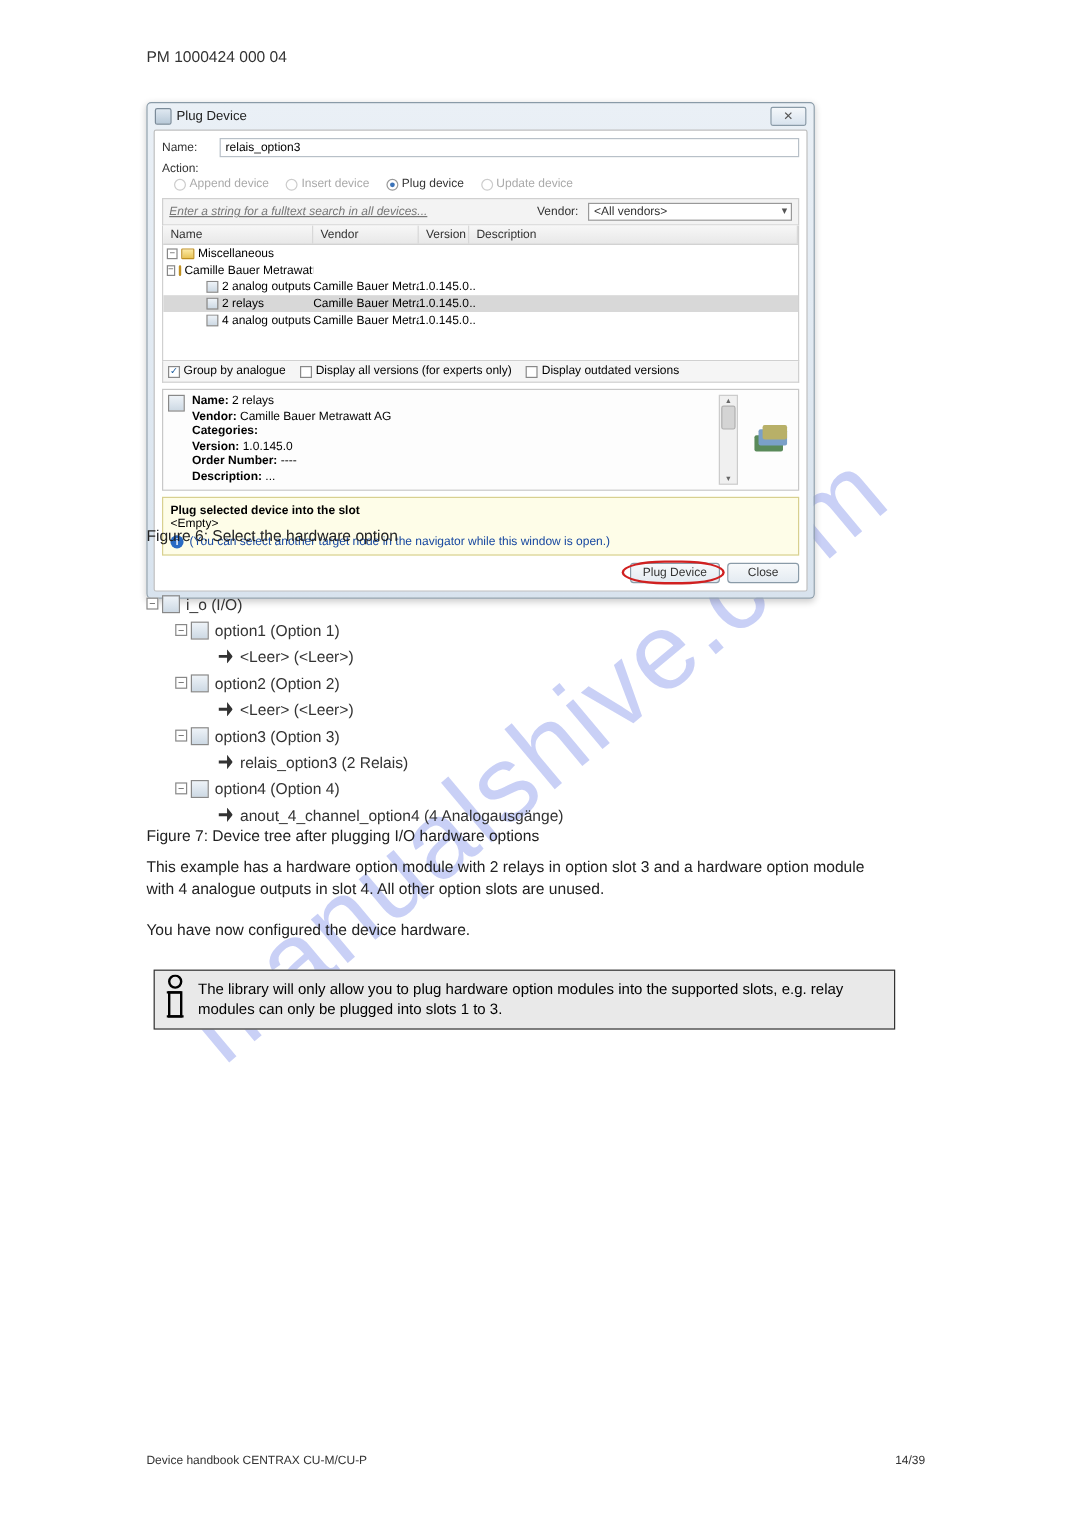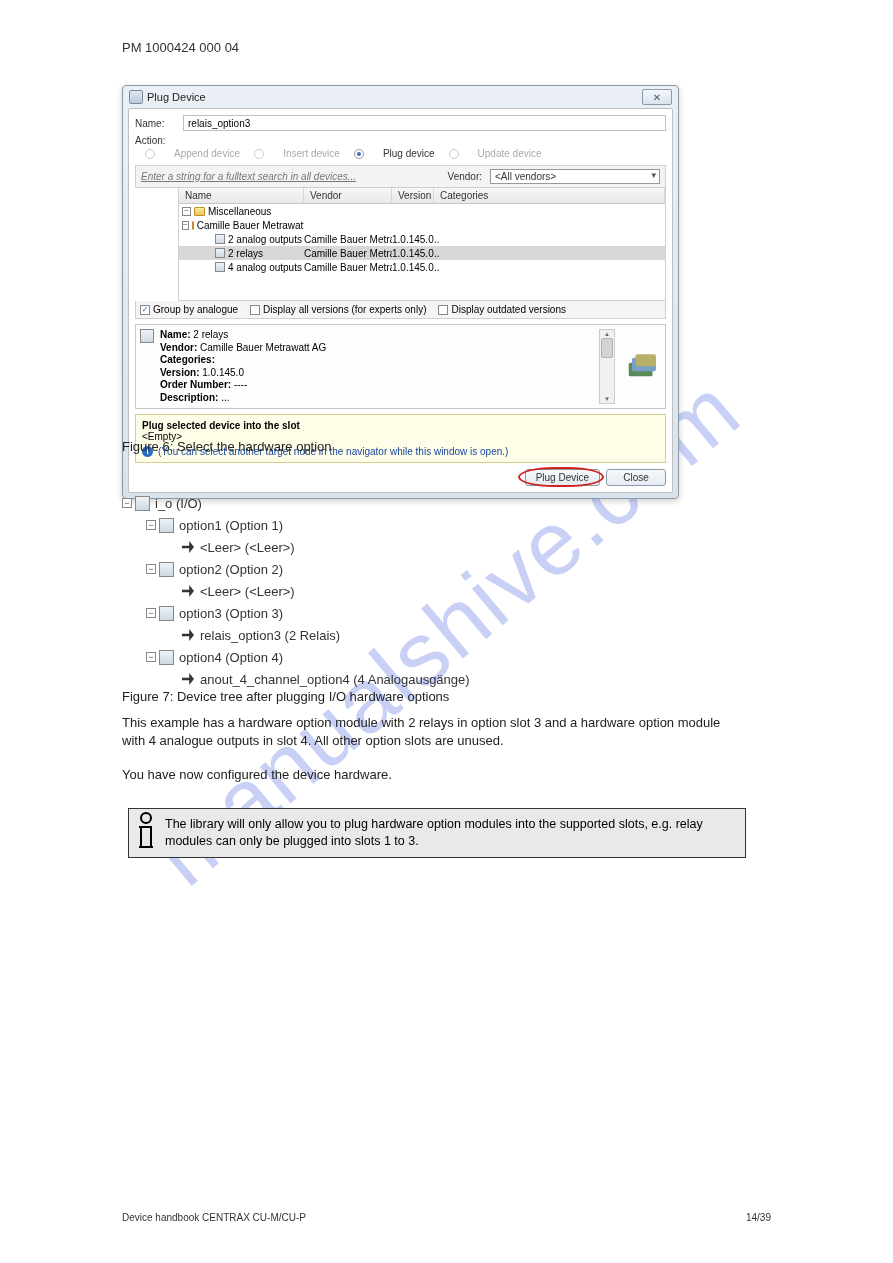--- a/index.html
+++ b/index.html
@@ -17,34 +17,34 @@
   .titlebar-icon { width: 14px; height: 14px; background: linear-gradient(#dfe8f1,#b8c9d8); border: 1px solid #7a8a98; border-radius: 2px; }
   .titlebar-title { font-size: 11px; color: #222; }
   .close-btn { width: 30px; height: 16px; background: linear-gradient(#f4f7fa,#d8e3ee); border: 1px solid #8a9ba8; border-radius: 2px; display: flex; align-items: center; justify-content: center; font-size: 10px; color: #555; cursor: pointer; }
   .dialog-body { background: #fff; margin: 0 5px 5px 5px; border: 1px solid #c0c0c0; border-radius: 2px; padding: 6px; }
   
   .field-row { display: flex; align-items: center; margin-bottom: 4px; }
   .field-label { width: 48px; font-size: 10px; color: #333; }
   .text-input { flex: 1; border: 1px solid #b8c0c8; height: 16px; padding: 0 4px; font-size: 10px; background: #fff; }
   .action-lbl { font-size: 10px; color: #333; margin-bottom: 2px; }
   .radio-row { display: flex; gap: 14px; padding-left: 10px; font-size: 10px; color: #aaa; margin-bottom: 6px; }
-  .radio-opt { display: flex; align-items: center; gap: 19px; }
+  .radio-opt { display: flex; align-items: center; gap: 3px; }
   .radio-opt.enabled { color: #333; }
   .radio { width: 10px; height: 10px; border: 1px solid #999; border-radius: 50%; display: inline-flex; align-items: center; justify-content: center; }
   .radio.disabled { border-color: #ccc; }
   .radio-dot { width: 4px; height: 4px; background: #3a72b8; border-radius: 50%; }
   
   .search-row { background: #f3f3f3; border: 1px solid #d0d0d0; padding: 3px 5px; display: flex; align-items: center; gap: 8px; font-size: 10px; color: #777; }
   .search-ph { flex: 1; font-style: italic; text-decoration: underline; }
   .vendor-lbl { color: #333; }
   .combo { border: 1px solid #999; background: #fff; padding: 1px 18px 1px 4px; position: relative; min-width: 170px; color: #333; }
   .combo::after { content: "▾"; position: absolute; right: 3px; top: 0; font-size: 9px; color: #555; }
   
   
-  .grid { border: 1px solid #d0d0d0; border-top: none; background: #fff; margin-left: 43px; }
+  .grid { border: 1px solid #d0d0d0; border-top: none; background: #fff; }
   .grid-header { display: flex; background: linear-gradient(#f7f7f7,#e8e8e8); border-bottom: 1px solid #c8c8c8; font-size: 10px; color: #333; }
   .gh { padding: 2px 6px; border-right: 1px solid #d8d8d8; }
   .gh-name { width: 125px; }
   .gh-vendor { width: 88px; }
   .gh-version { width: 42px; }
   .gh-desc { flex: 1; }
   .grid-body { height: 96px; overflow: hidden; font-size: 10px; }
   .tree-row { display: flex; align-items: center; height: 14px; }
   .tree-row.sel { background: #d8d8d8; }
   .exp { width: 9px; height: 9px; border: 1px solid #888; margin: 0 3px; display: inline-flex; align-items: center; justify-content: center; font-size: 8px; line-height: 1; color: #555; background: #fff; }
@@ -146,21 +146,21 @@
     <div class="search-row">
       <span class="search-ph">Enter a string for a fulltext search in all devices...</span>
       <span class="vendor-lbl">Vendor:</span>
       <span class="combo">&lt;All vendors&gt;</span>
     </div>
     <div class="grid">
       <div class="grid-header">
         <div class="gh gh-name">Name</div>
         <div class="gh gh-vendor">Vendor</div>
         <div class="gh gh-version">Version</div>
-        <div class="gh gh-desc">Categories</div>
+        <div class="gh gh-desc">Description</div>
       </div>
       <div class="grid-body">
         <div class="tree-row">
           <span class="cell-name">
               <span class="exp">−</span>
               <span class="folder-ico"></span>
               <span>Miscellaneous</span>
             </span>
         </div>
         <div class="tree-row">

